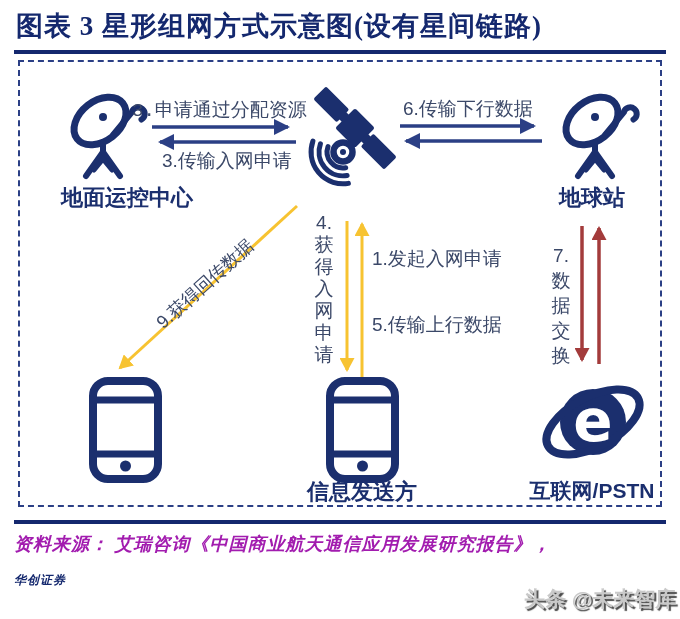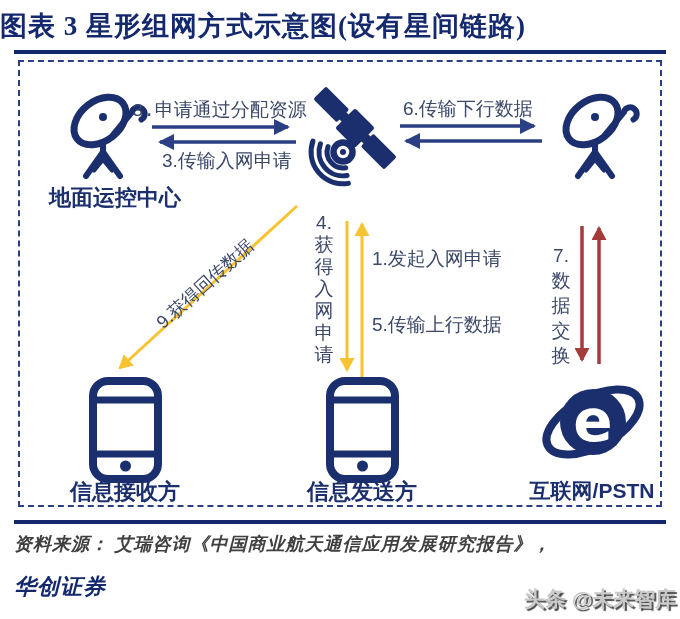--- a/index.html
+++ b/index.html
@@ -2,21 +2,21 @@
 <html><head>
 <meta charset="utf-8">
 <style>
   html,body{margin:0;padding:0;background:#fff;}
   #stage{
     position:relative;width:680px;height:619px;background:#ffffff;overflow:hidden;
     font-family:"Liberation Sans","DejaVu Sans",sans-serif;
   }
   .abs{position:absolute;}
   #page-title{
-    left:0;top:8px;width:650px;
+    left:16px;top:8px;width:650px;
     font-family:"Liberation Serif","DejaVu Serif",serif;
     font-weight:bold;font-size:27px;color:#14286e;letter-spacing:1px;white-space:nowrap;
   }
   .rule{left:14px;width:652px;height:4px;background:#14286e;}
   #diagram-border{
     left:18px;top:60px;width:640px;height:443px;
     border:2px dashed #2b3f85;background:transparent;
   }
   .node-label{
     font-weight:bold;font-size:22px;color:#1b2f6e;text-align:center;white-space:nowrap;z-index:3;
@@ -28,21 +28,21 @@
     font-size:19px;color:#3b4868;line-height:22px;text-align:center;width:24px;z-index:3;
   }
   #flow-label-9{
     left:100px;top:272px;width:210px;text-align:center;
     transform:rotate(-42deg);transform-origin:center;font-size:18px;
   }
   #arrow-layer{left:0;top:0;pointer-events:none;z-index:2;}
   .icon{z-index:2;}
   #footer-source{
     font-family:"Liberation Serif","DejaVu Serif",serif;font-style:italic;font-weight:bold;
-    color:#404040;font-size:18px;letter-spacing:1px;white-space:nowrap;
+    color:#a21caf;font-size:18px;letter-spacing:1px;white-space:nowrap;
   }
   #watermark{
     left:524px;top:585px;font-size:21px;font-weight:bold;color:#c9c9c9;
     text-shadow:2px 2px 1px #4a4a4a, -1px -1px 0px #ffffff;white-space:nowrap;z-index:4;
   }
 </style>
 </head>
 <body>
 
 <div id="stage">
@@ -97,21 +97,21 @@
     <g stroke="#1b2f6e" fill="none" stroke-linecap="round">
       <ellipse cx="44" cy="39" rx="29" ry="20" stroke-width="7" transform="rotate(-38 44 39)"></ellipse>
       <circle cx="47" cy="35" r="4" fill="#1b2f6e" stroke="none"></circle>
       <path d="M57,53 L76,30 a6.5,6.5 0 1 1 9.5,7.5" stroke-width="6"></path>
       <path d="M47,60 L47,76" stroke-width="6"></path>
       <path d="M47,70 L30,94" stroke-width="6"></path>
       <path d="M47,70 L64,94" stroke-width="6"></path>
       <path d="M38,88 L47,77 L56,88" stroke-width="5"></path>
     </g>
   </svg>
-  <div class="abs node-label" style="left:30px;top:183px;width:170px;">地面运控中心</div>
+  <div class="abs node-label" style="left:42px;top:183px;width:170px;">地面运控中心</div>
 
   <svg class="abs icon" style="left:293px;top:76px;" width="122" height="126" viewBox="0 0 122 126">
     <g fill="#1b2f6e" transform="rotate(45 62 52)">
       <rect x="48" y="38" width="28" height="28" rx="2"></rect>
       <rect x="44" y="47" width="6" height="10"></rect>
       <rect x="74" y="47" width="6" height="10"></rect>
       <rect x="12" y="43" width="33" height="18" rx="2"></rect>
       <rect x="79" y="43" width="33" height="18" rx="2"></rect>
     </g>
     <circle cx="50" cy="76" r="9.5" fill="none" stroke="#1b2f6e" stroke-width="6.5"></circle>
@@ -127,55 +127,55 @@
     <g stroke="#1b2f6e" fill="none" stroke-linecap="round">
       <ellipse cx="44" cy="39" rx="29" ry="20" stroke-width="7" transform="rotate(-38 44 39)"></ellipse>
       <circle cx="47" cy="35" r="4" fill="#1b2f6e" stroke="none"></circle>
       <path d="M57,53 L76,30 a6.5,6.5 0 1 1 9.5,7.5" stroke-width="6"></path>
       <path d="M47,60 L47,76" stroke-width="6"></path>
       <path d="M47,70 L30,94" stroke-width="6"></path>
       <path d="M47,70 L64,94" stroke-width="6"></path>
       <path d="M38,88 L47,77 L56,88" stroke-width="5"></path>
     </g>
   </svg>
+  <div class="abs node-label" style="left:512px;top:183px;width:160px;">地球站</div>
 
   <div class="abs flow-label" style="left:132px;top:97px;font-family:Liberation Mono, monospace;">3.申请通过分配资源</div>
   <div class="abs flow-label" style="left:162px;top:148px;">3.传输入网申请</div>
 
   <div class="abs flow-label" style="left:403px;top:96px;">6.传输下行数据</div>
 
   <div class="abs flow-label" id="flow-label-9">9.获得回传数据</div>
 
   <div class="abs vtext" style="left:312px;top:212px;">4.<br>获<br>得<br>入<br>网<br>申<br>请</div>
   <div class="abs flow-label" style="left:372px;top:246px;">1.发起入网申请</div>
   <div class="abs flow-label" style="left:372px;top:312px;">5.传输上行数据</div>
 
   <div class="abs vtext" style="left:549px;top:243px;line-height:25px;">7.<br>数<br>据<br>交<br>换</div>
 
   <svg class="abs icon" style="left:78px;top:376px;" width="95" height="108" viewBox="0 0 95 108">
     <rect x="15" y="5" width="65" height="98" rx="15" fill="none" stroke="#1b2f6e" stroke-width="8"></rect>
     <line x1="16" y1="24" x2="79" y2="24" stroke="#1b2f6e" stroke-width="7"></line>
     <line x1="16" y1="78" x2="79" y2="78" stroke="#1b2f6e" stroke-width="7"></line>
     <circle cx="47.5" cy="90" r="5.5" fill="#1b2f6e"></circle>
   </svg>
-  <div class="abs node-label" style="left:45px;top:477px;width:160px;">信息接收方</div>
 
   <svg class="abs icon" style="left:315px;top:376px;" width="95" height="108" viewBox="0 0 95 108">
     <rect x="15" y="5" width="65" height="98" rx="15" fill="none" stroke="#1b2f6e" stroke-width="8"></rect>
     <line x1="16" y1="24" x2="79" y2="24" stroke="#1b2f6e" stroke-width="7"></line>
     <line x1="16" y1="78" x2="79" y2="78" stroke="#1b2f6e" stroke-width="7"></line>
     <circle cx="47.5" cy="90" r="5.5" fill="#1b2f6e"></circle>
   </svg>
   <div class="abs node-label" style="left:282px;top:477px;width:160px;">信息发送方</div>
 
   <svg class="abs icon" style="left:538px;top:372px;" width="110" height="102" viewBox="0 0 110 102">
     <circle cx="55" cy="50" r="33" fill="#1b2f6e"></circle>
     <ellipse cx="55" cy="50" rx="51" ry="25" fill="none" stroke="#1b2f6e" stroke-width="8" transform="rotate(-28 55 50)"></ellipse>
     <text x="55" y="69" text-anchor="middle" font-family="DejaVu Sans, sans-serif" font-size="58" font-weight="bold" fill="#ffffff">e</text>
   </svg>
   <div class="abs node-label" style="left:512px;top:477px;width:160px;font-size:21px;">互联网/PSTN</div>
 
   <div class="abs rule" style="top:520px;"></div>
   <div class="abs" id="footer-source" style="left:14px;top:532px;">资料来源： 艾瑞咨询《中国商业航天通信应用发展研究报告》，</div>
-  <div class="abs" id="footer-source2" style="left:14px;top:572px;font-family:Liberation Mono, monospace;font-style:italic;font-weight:bold;color:#14286e;font-size:22px;letter-spacing:1px;">华创证券</div>
+  <div class="abs" id="footer-source2" style="left:14px;top:572px;font-family:Liberation Mono, monospace;font-style:italic;font-weight:bold;color:#14286e;font-size:12px;letter-spacing:1px;">华创证券</div>
   <div class="abs" id="watermark">头条 @未来智库</div>
 
 </div>
 
 </body></html>

